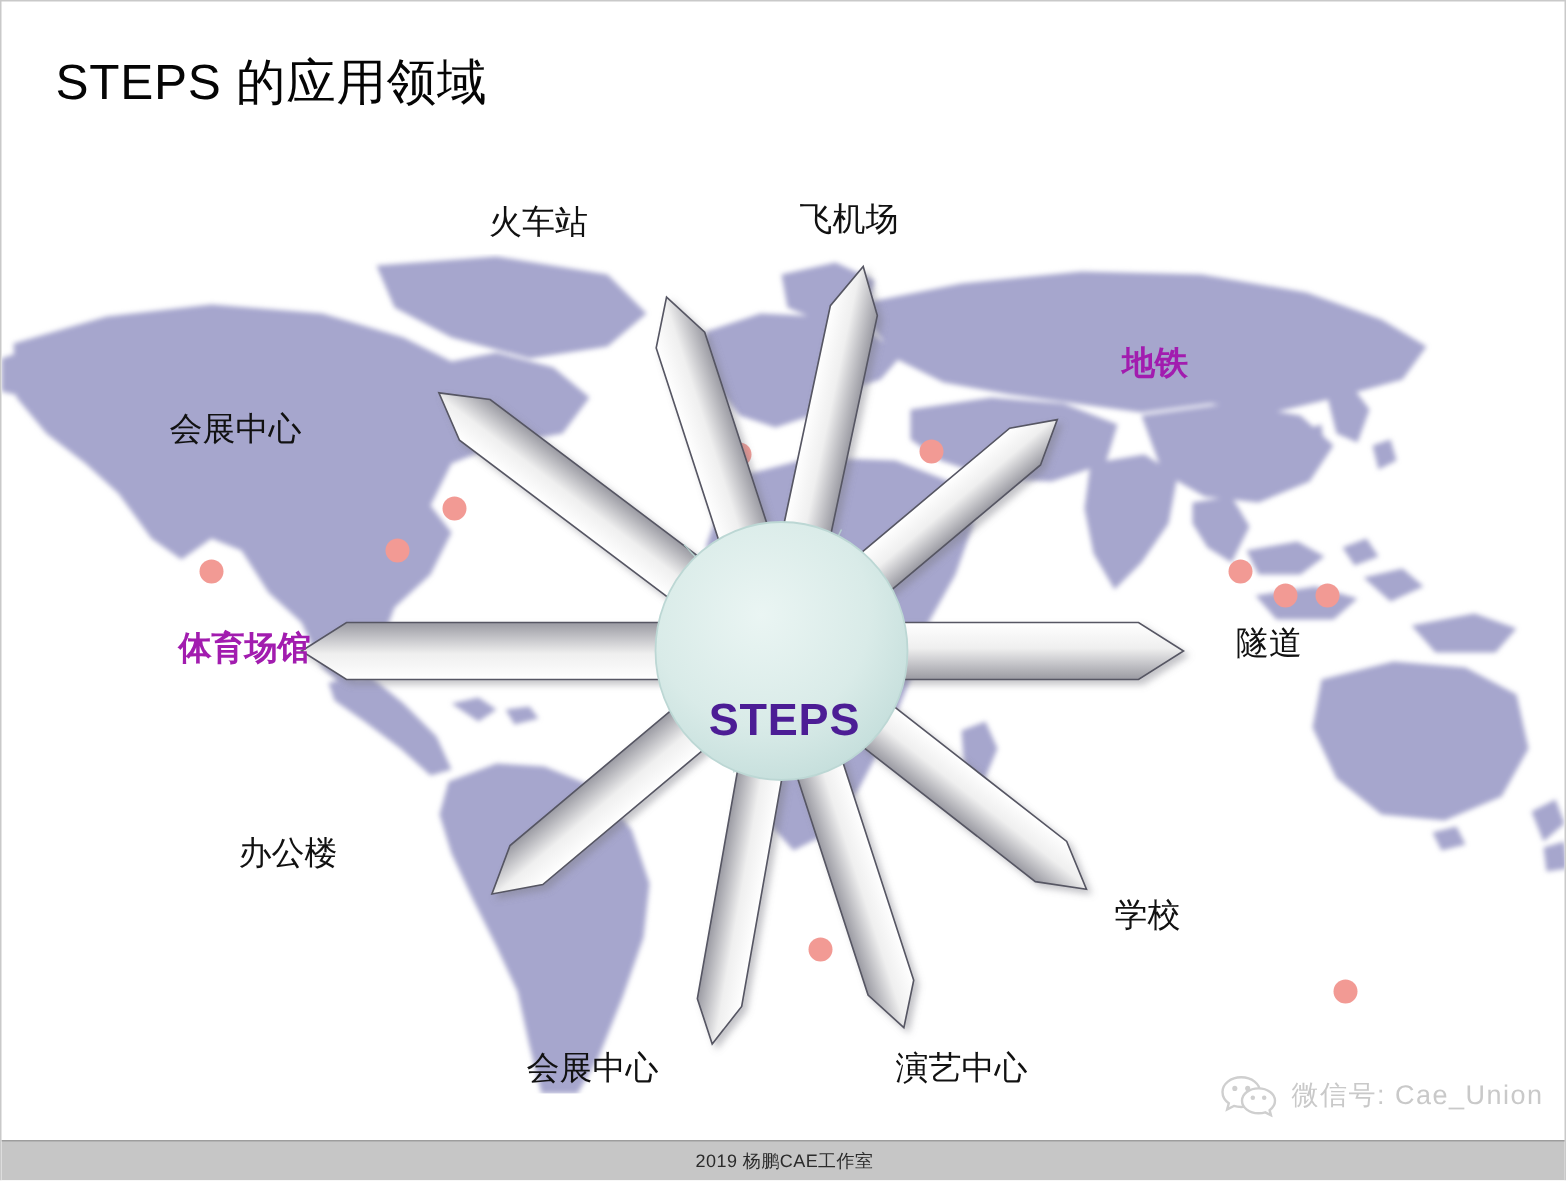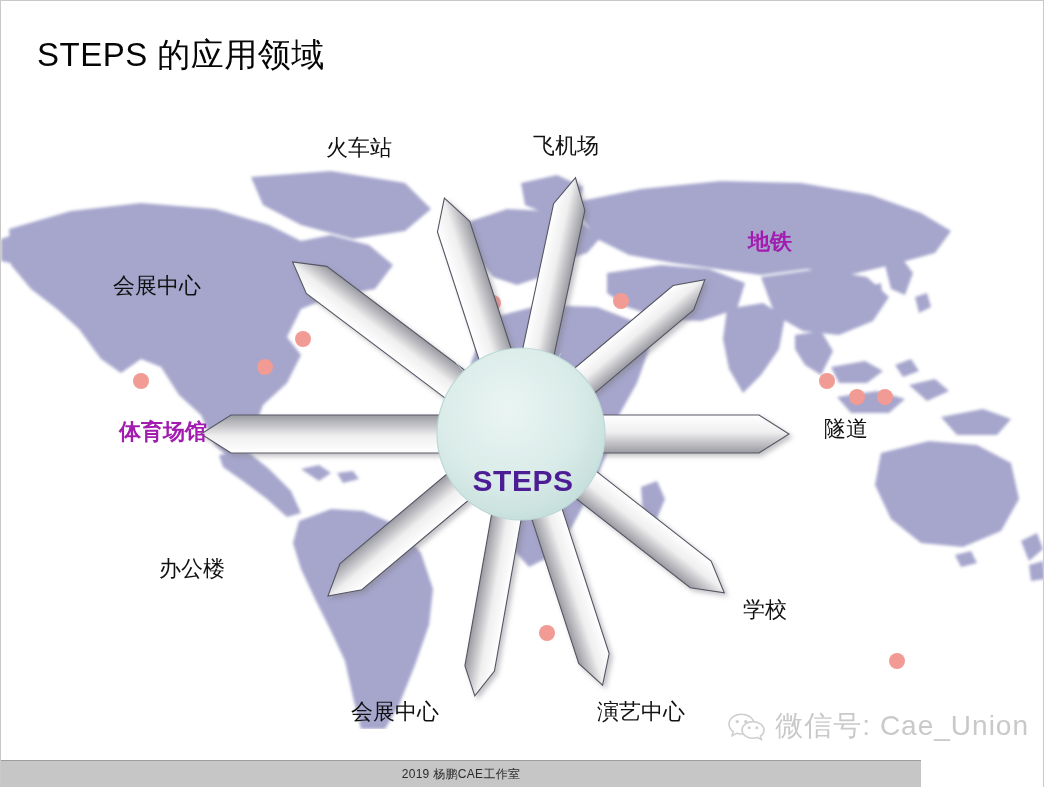--- a/index.html
+++ b/index.html
@@ -69,31 +69,31 @@
   .spoke-label.red{
     color:#a21caf;
     font-weight:bold;
   }
   
   #wechat{
     position:absolute;
     right:14px;bottom:42px;
     display:flex;align-items:center;gap:9px;
     color:#c9c9c9;
-    font-size:28px;
+    font-size:18px;
     letter-spacing:1px;
     font-family:"Liberation Sans","DejaVu Sans",sans-serif;
     white-space:nowrap;
   }
   #wechat svg{display:block;}
   
   #footer{
     position:absolute;
     left:0;bottom:0;
-    width:920px;height:27px;
+    width:1044px;height:27px;
     background:#c6c6c6;
     border-top:1px solid #9d9d9d;
     display:flex;align-items:center;justify-content:center;
     box-sizing:border-box;
   }
   #footer-text{
     font-size:12px;color:#2b2b2b;
     font-family:"Liberation Sans","DejaVu Sans",sans-serif;
     letter-spacing:0.3px;
   }

